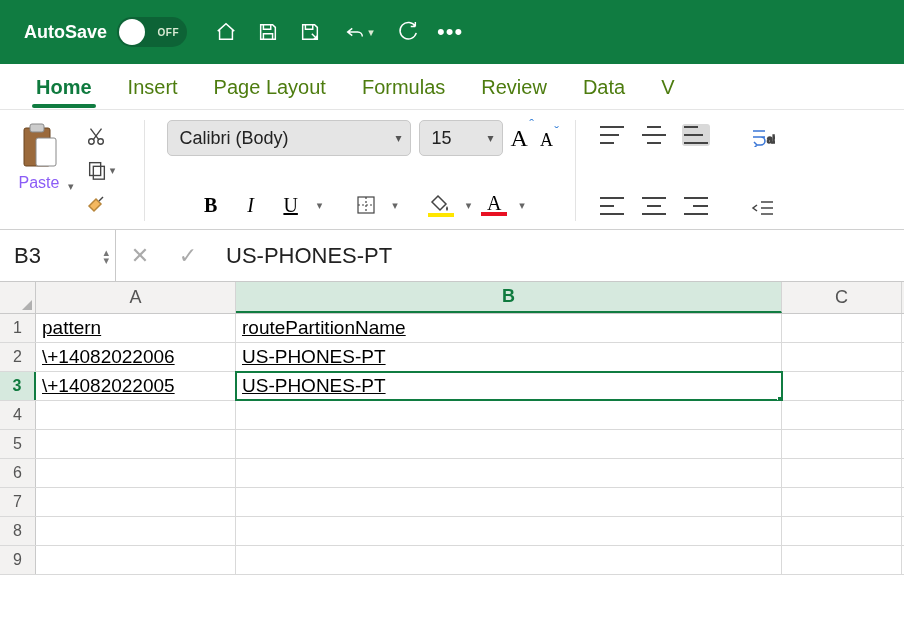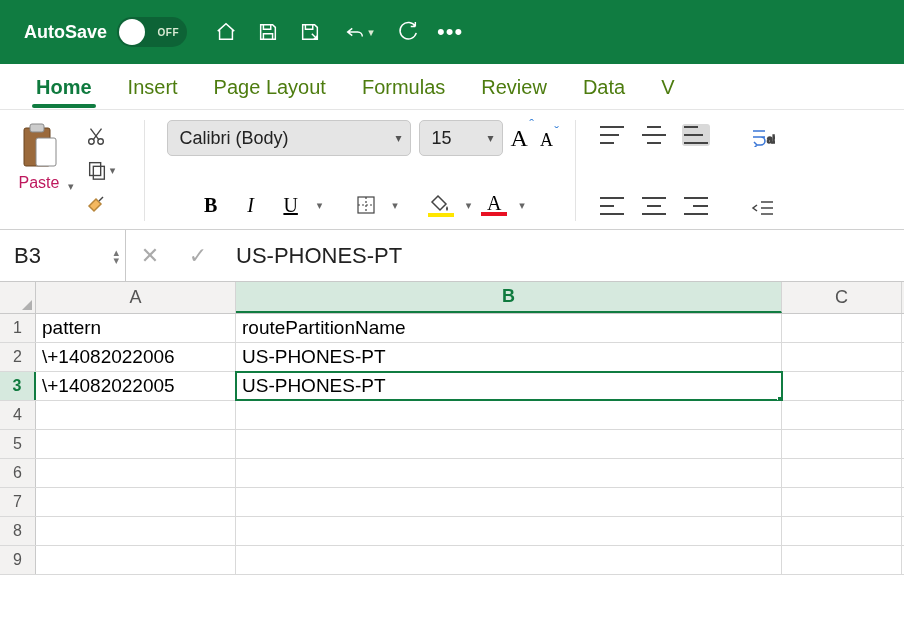--- a/index.html
+++ b/index.html
@@ -19,21 +19,21 @@
   .tab.active { color: #0f7a3e; font-weight: 700; }
   .tab.active::after { content:""; position:absolute; left:14px; right:14px; bottom:-1px; height:4px; background:#107c41; border-radius:2px; }
 
   .ribbon { display:flex; align-items:stretch; height:120px; border-bottom:1px solid #d0d0d0; padding:6px 12px 4px; gap:8px; overflow:hidden; }
   .ribbon-group { display:flex; flex-direction:column; align-items:center; justify-content:space-between; padding:4px 6px; }
   .ribbon-sep { width:1px; background:#e3e3e3; margin:4px 8px; }
   .paste-wrap { display:flex; align-items:flex-start; gap:6px; }
   .paste-col { display:flex; flex-direction:column; align-items:center; cursor:pointer;}
   .paste-icon { width:42px; height:50px; position:relative; }
   .paste-icon svg { width:42px; height:50px; }
-  .paste-label { font-size:16px; color:#be185d; margin-top:4px;}
+  .paste-label { font-size:16px; color:#8b5cf6; margin-top:4px;}
   .mini-col { display:flex; flex-direction:column; gap:6px; margin-top:2px;}
   .mini-btn { width:32px; height:28px; display:flex; align-items:center; justify-content:center; cursor:pointer; border-radius:3px;}
   .mini-btn svg { stroke:#444; fill:none; stroke-width:1.5; }
   .chev { font-size:11px; color:#666; margin-left:2px; }
 
   .font-group { display:flex; flex-direction:column; gap:10px; padding-top:4px;}
   .font-row { display:flex; align-items:center; gap:8px; }
   .font-select { height:36px; border:1px solid #c9c9c9; border-radius:5px; display:flex; align-items:center; padding:0 30px 0 12px; font-size:18px; color:#222; position:relative; background:#e5e5e5; cursor:pointer; }
   .font-name { width:244px; }
   .font-size { width:84px; }
@@ -56,38 +56,38 @@
   .align-group { display:flex; flex-direction:column; gap:14px; padding-top:8px;}
   .align-row { display:flex; gap:14px; }
   .align-btn { width:28px; height:22px; display:flex; flex-direction:column; justify-content:space-between; cursor:pointer; padding:2px; border-radius:3px;}
   .align-btn.sel { background:#d9d9d9;}
   .bar { height:2px; background:#444; }
   .w100{width:100%}.w80{width:80%}.w60{width:60%}
   .wrap-icon { width:30px; height:26px; display:flex; align-items:center; justify-content:center; cursor:pointer;}
   .wrap-icon svg{stroke:#444; fill:none; stroke-width:1.5;}
 
   .fx-bar { height:52px; border-bottom:1px solid #c9c9c9; display:flex; align-items:stretch; }
-  .name-box { width:126px; border-right:1px solid #c9c9c9; display:flex; align-items:center; padding:0 10px 0 14px; font-size:22px; color:#222; position:relative;}
+  .name-box { width:116px; border-right:1px solid #c9c9c9; display:flex; align-items:center; padding:0 10px 0 14px; font-size:22px; color:#222; position:relative;}
   .name-steppers{ position:absolute; right:6px; display:flex; flex-direction:column; line-height:8px; color:#777;}
   .name-steppers span{font-size:11px;cursor:pointer;}
   .xv-btn { width:48px; display:flex; align-items:center; justify-content:center; font-size:22px; color:#aaa; cursor:pointer;}
   .fx-label { width:50px; display:flex; align-items:center; justify-content:center; font-style:italic; font-family:"Times New Roman",serif; font-size:22px; color:#555; border-left:1px solid #e6e6e6; border-right:1px solid #e6e6e6;}
   .fx-input { flex:1; padding:0 14px; display:flex; align-items:center; font-size:22px; color:#222;}
 
   .grid { position:relative; }
   .col-headers { display:flex; height:32px; border-bottom:1px solid #c9c9c9; background:#f3f2f1;}
   .corner { width:36px; border-right:1px solid #c9c9c9; background:#f3f2f1; position:relative;}
   .corner::after{content:""; position:absolute; right:3px; bottom:3px; width:0;height:0;border-left:10px solid transparent; border-bottom:10px solid #b0b0b0;}
   .col-h { border-right:1px solid #d4d4d4; display:flex; align-items:center; justify-content:center; font-size:18px; color:#555; background:#f3f2f1; cursor:pointer;}
   .col-h.sel { background:#d6e9de; color:#0f7a3e; font-weight:600; border-bottom:2px solid #107c41;}
   .cA{width:200px}.cB{width:546px}.cC{width:120px}
   .row { display:flex; height:29px; border-bottom:1px solid #d9d9d9;}
   .row-h { width:36px; border-right:1px solid #c9c9c9; background:#f3f2f1; display:flex; align-items:center; justify-content:center; font-size:16px; color:#555; cursor:pointer;}
   .row-h.sel { background:#d6e9de; color:#0f7a3e; font-weight:600; border-right:2px solid #107c41;}
-  .cell { border-right:1px solid #d9d9d9; padding:8px 6px; font-size:19px; color:#000; display:flex; align-items:center; overflow:hidden; white-space:nowrap; cursor:cell; background:#fff;}
+  .cell { border-right:1px solid #d9d9d9; padding:8px 6px; font-size:19px; color:#000; display:flex; align-items:center; overflow:hidden; white-space:nowrap; cursor:cell; background:#fff;text-decoration:underline;}
   .active-cell { outline:2px solid #107c41; outline-offset:-1px; position:relative;}
   .fill-handle { position:absolute; right:-3px; bottom:-3px; width:7px; height:7px; background:#107c41; border:1px solid #fff; cursor:crosshair;}
 </style>
 </head>
 <body>
 
 <div class="titlebar">
   <span class="autosave-label">AutoSave</span>
   <div class="toggle">
     <div class="toggle-knob"></div>

